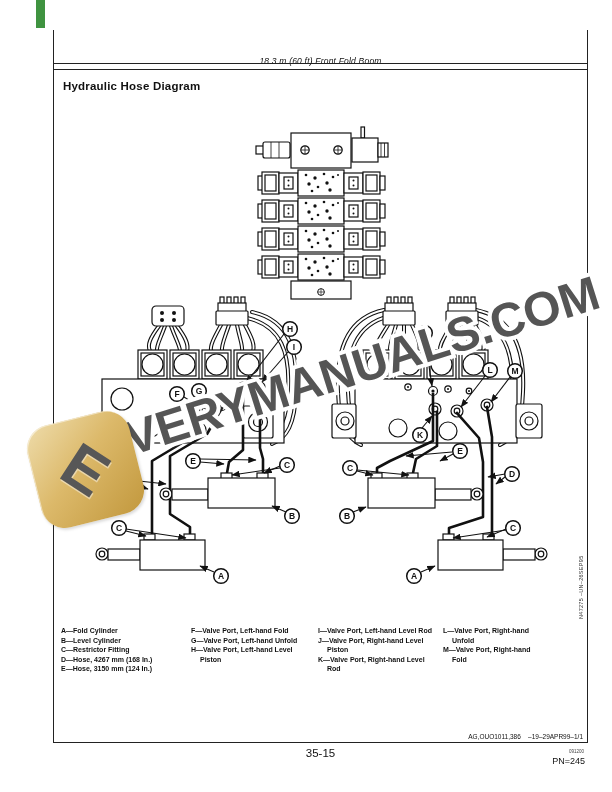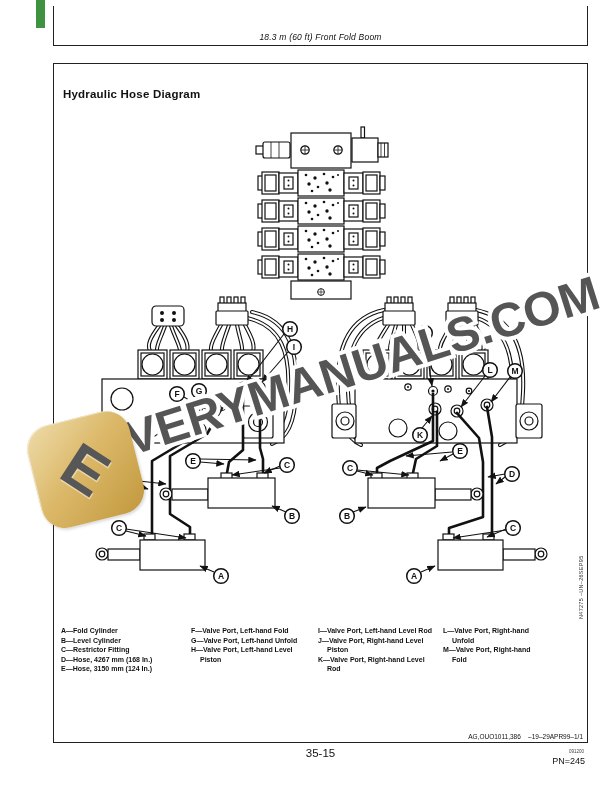--- a/index.html
+++ b/index.html
@@ -1,27 +1,27 @@
 <!DOCTYPE html>
 <html><head>
 <meta charset="utf-8">
 <style>
   html,body { margin:0; padding:0; background:#fff; }
   body { width:612px; height:792px; position:relative; font-family:"Liberation Sans", sans-serif; color:#111; overflow:hidden; }
 
   .green-tab { position:absolute; left:36px; top:0; width:9px; height:28px; background:#3f9340; }
 
-  .header-box { position:absolute; left:53px; top:6px; width:535px; height:40px; box-sizing:border-box;
+  .header-box { position:absolute; left:53px; top:30px; width:535px; height:40px; box-sizing:border-box;
     border-left:1.5px solid #222; border-right:1.5px solid #222; border-bottom:1.5px solid #222;
     display:flex; align-items:flex-end; justify-content:center; padding-bottom:3px;
     font-style:italic; font-size:8.5px; letter-spacing:.2px;text-align:right; }
 
   .main-box { position:absolute; left:53px; top:63px; width:535px; height:680px; box-sizing:border-box;
     border:1.5px solid #222; }
-  .section-title { position:absolute; left:9px; top:24px; font-weight:bold; font-size:11.5px; letter-spacing:.2px; }
+  .section-title { position:absolute; left:9px; top:16px; font-weight:bold; font-size:11.5px; letter-spacing:.2px; }
 
   .legend { position:absolute; left:0; top:562px; width:531px; font-size:7px; font-weight:bold; line-height:9.6px; }
   .lcol { position:absolute; top:0; }
   .lcol1 { left:7px;  width:124px; }
   .lcol2 { left:137px; width:113px; }
   .lcol3 { left:264px; width:119px; }
   .lcol4 { left:389px; width:104px; }
   .legend-item { padding-left:9px; text-indent:-9px; }
 
   .doc-code { position:absolute; right:4px; bottom:2px; font-size:6.5px; white-space:pre; }

